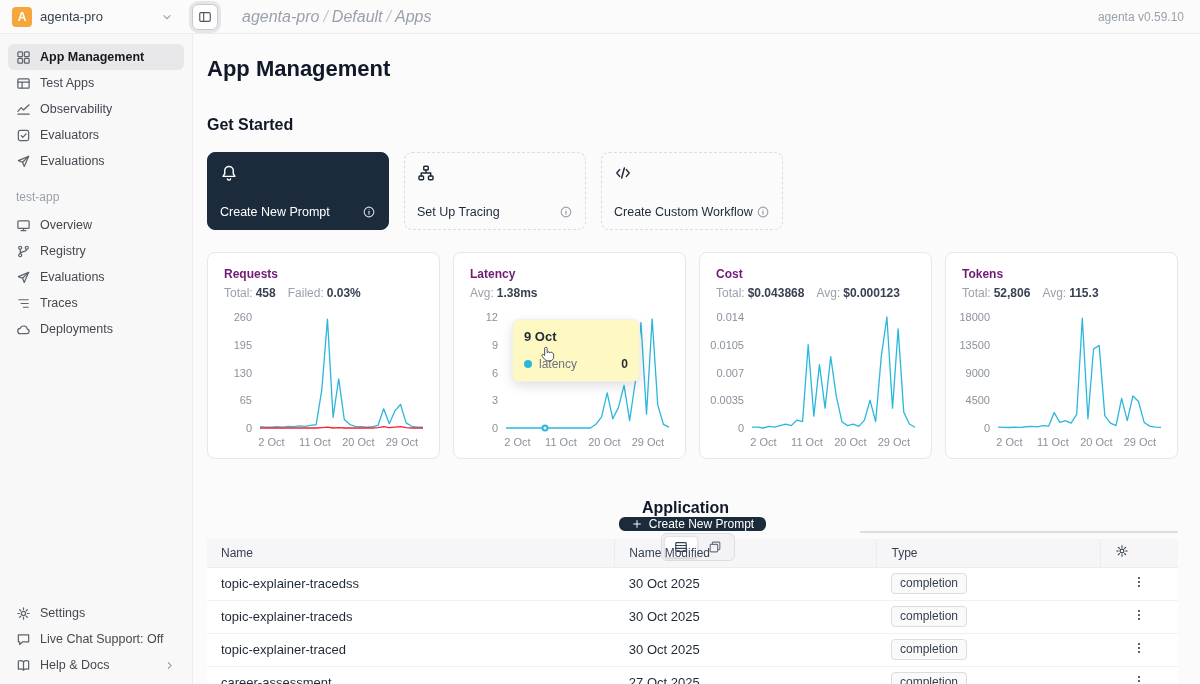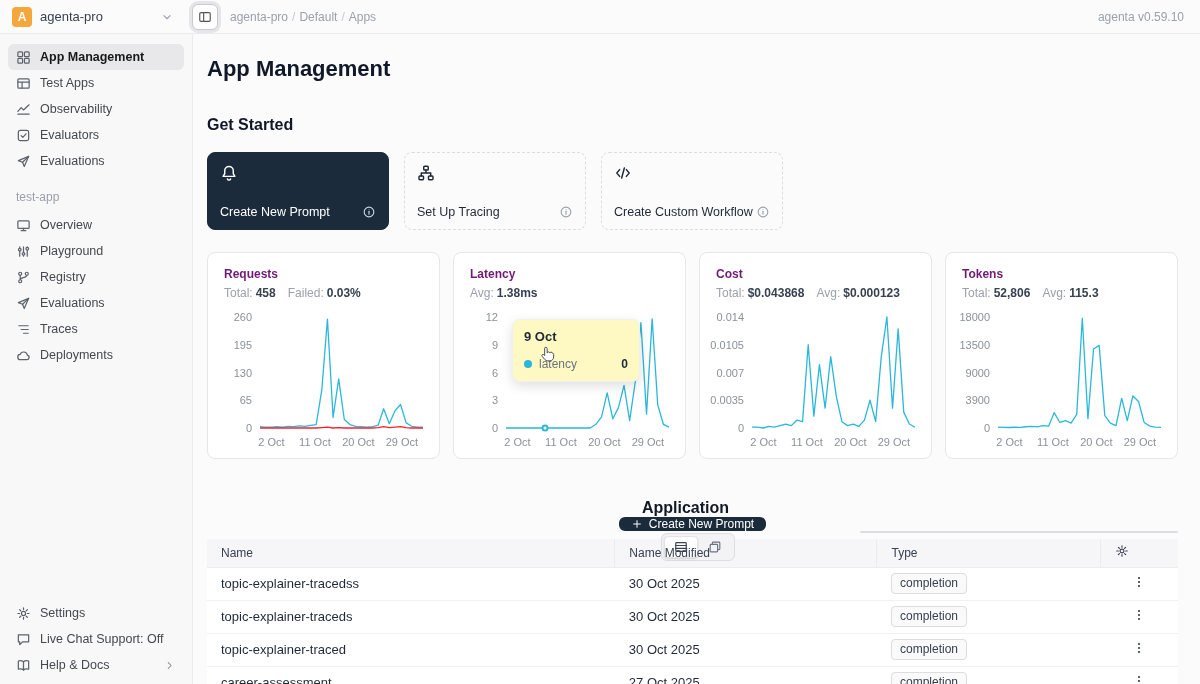--- a/index.html
+++ b/index.html
@@ -10,21 +10,21 @@
   .icon14 svg{width:14px;height:14px;}
   .icon12 svg{width:12px;height:12px;}
 
   
   .topbar{position:absolute;top:0;left:0;right:0;height:34px;display:flex;align-items:center;background:#fbfbfc;border-bottom:1px solid #ececef;z-index:6;}
   .workspace{width:186px;display:flex;align-items:center;gap:8px;padding:0 12px;cursor:pointer;}
   .avatar{width:20px;height:20px;border-radius:4px;background:var(--avatar-orange,#f5a73b);color:#fff;font-size:12px;font-weight:700;display:flex;align-items:center;justify-content:center;flex:none;}
   .workspace-name{font-size:13px;font-weight:500;color:#374151;flex:1;}
   .chev{color:#9ca3af;}
   .collapse-btn{width:26px;height:26px;border-radius:6px;background:#fff;border:1px solid #c9c9d0;box-shadow:0 0 0 3px #e6e6ea;display:flex;align-items:center;justify-content:center;color:#555;margin-left:6px;cursor:pointer;}
-  .breadcrumb{margin-left:12px;color:#9aa1aa;font-size:12px;}
+  .breadcrumb{margin-left:24px;color:#9aa1aa;font-size:16px;font-style:italic;}
   .bc-sep{color:#c2c7cd;margin:0 4px;}
   .bc-seg{cursor:pointer;}
   .version{margin-left:auto;padding-right:16px;color:#9aa1aa;font-size:12px;}
 
   
   .sidebar{position:absolute;top:34px;left:0;bottom:0;width:193px;background:#f8f8f9;border-right:1px solid #ececef;display:flex;flex-direction:column;padding:10px 8px 6px;}
   .nav-item{display:flex;align-items:center;gap:9px;height:26px;padding:0 8px;border-radius:6px;color:#44484f;font-size:12.5px;cursor:pointer;}
   .nav-item.active{background:#e8e8eb;color:#17191c;font-weight:600;}
   .nav-icon{width:15px;height:15px;color:#5c636c;display:flex;flex:none;}
   .nav-icon svg{width:15px;height:15px;}
@@ -177,31 +177,20 @@
           <svg viewBox="0 0 16 16" fill="none" stroke="currentColor" stroke-width="1.3" stroke-linecap="round" stroke-linejoin="round">
             <rect x="2" y="3" width="12" height="8" rx="1"></rect>
             <path d="M8 11v2M5.5 13.5h5"></path>
           </svg>
         </span>
         <span class="nav-label">Overview</span>
       </div>
       <div class="nav-item">
         <span class="nav-icon">
           <svg viewBox="0 0 16 16" fill="none" stroke="currentColor" stroke-width="1.3" stroke-linecap="round" stroke-linejoin="round">
-            <path d="M4 3v10M8 3v10M12 3v10"></path>
-            <circle cx="4" cy="6" r="1.4" fill="#f8f8f9"></circle>
-            <circle cx="8" cy="10.5" r="1.4" fill="#f8f8f9"></circle>
-            <circle cx="12" cy="5" r="1.4" fill="#f8f8f9"></circle>
-          </svg>
-        </span>
-        <span class="nav-label">Playground</span>
-      </div>
-      <div class="nav-item">
-        <span class="nav-icon">
-          <svg viewBox="0 0 16 16" fill="none" stroke="currentColor" stroke-width="1.3" stroke-linecap="round" stroke-linejoin="round">
             <circle cx="4.5" cy="4" r="1.6"></circle>
             <circle cx="4.5" cy="12" r="1.6"></circle>
             <circle cx="11.5" cy="4" r="1.6"></circle>
             <path d="M4.5 5.6v4.8M11.5 5.6c0 3.2-7 2-7 4.8"></path>
           </svg>
         </span>
         <span class="nav-label">Registry</span>
       </div>
       <div class="nav-item">
         <span class="nav-icon">
@@ -424,21 +413,21 @@
 
     <div class="chart-card">
       <div class="chart-title">Tokens</div>
       <div class="chart-stats">
           <span>Total:<b>52,806</b></span>
           <span>Avg:<b>115.3</b></span>
         </div>
       <div class="chart-body">
         <div class="y-axis">
             <div style="bottom: 0%;">0</div>
-            <div style="bottom: 25%;">3900</div>
+            <div style="bottom: 25%;">4500</div>
             <div style="bottom: 50%;">9000</div>
             <div style="bottom: 75%;">13500</div>
             <div style="bottom: 100%;">18000</div>
           </div>
         <div class="plot-wrap">
           <svg viewBox="0 0 100 100" preserveAspectRatio="none">
               <polyline points="0.00,99.17 3.45,99.44 6.90,99.56 10.34,99.33 13.79,99.44 17.24,98.89 20.69,98.61 24.14,99.00 27.59,97.78 31.03,98.33 34.48,86.11 37.93,95.00 41.38,93.33 44.83,95.56 48.28,87.78 51.72,1.11 55.17,91.67 58.62,28.89 62.07,25.56 65.52,88.89 68.97,95.56 72.41,97.78 75.86,73.33 79.31,93.33 82.76,71.11 86.21,76.11 89.66,95.00 93.10,98.33 96.55,99.17 100.00,99.44" fill="none" stroke="#2bb7dc" stroke-width="1.3" vector-effect="non-scaling-stroke" stroke-linejoin="round"></polyline>
             </svg>
         </div>
       </div>

